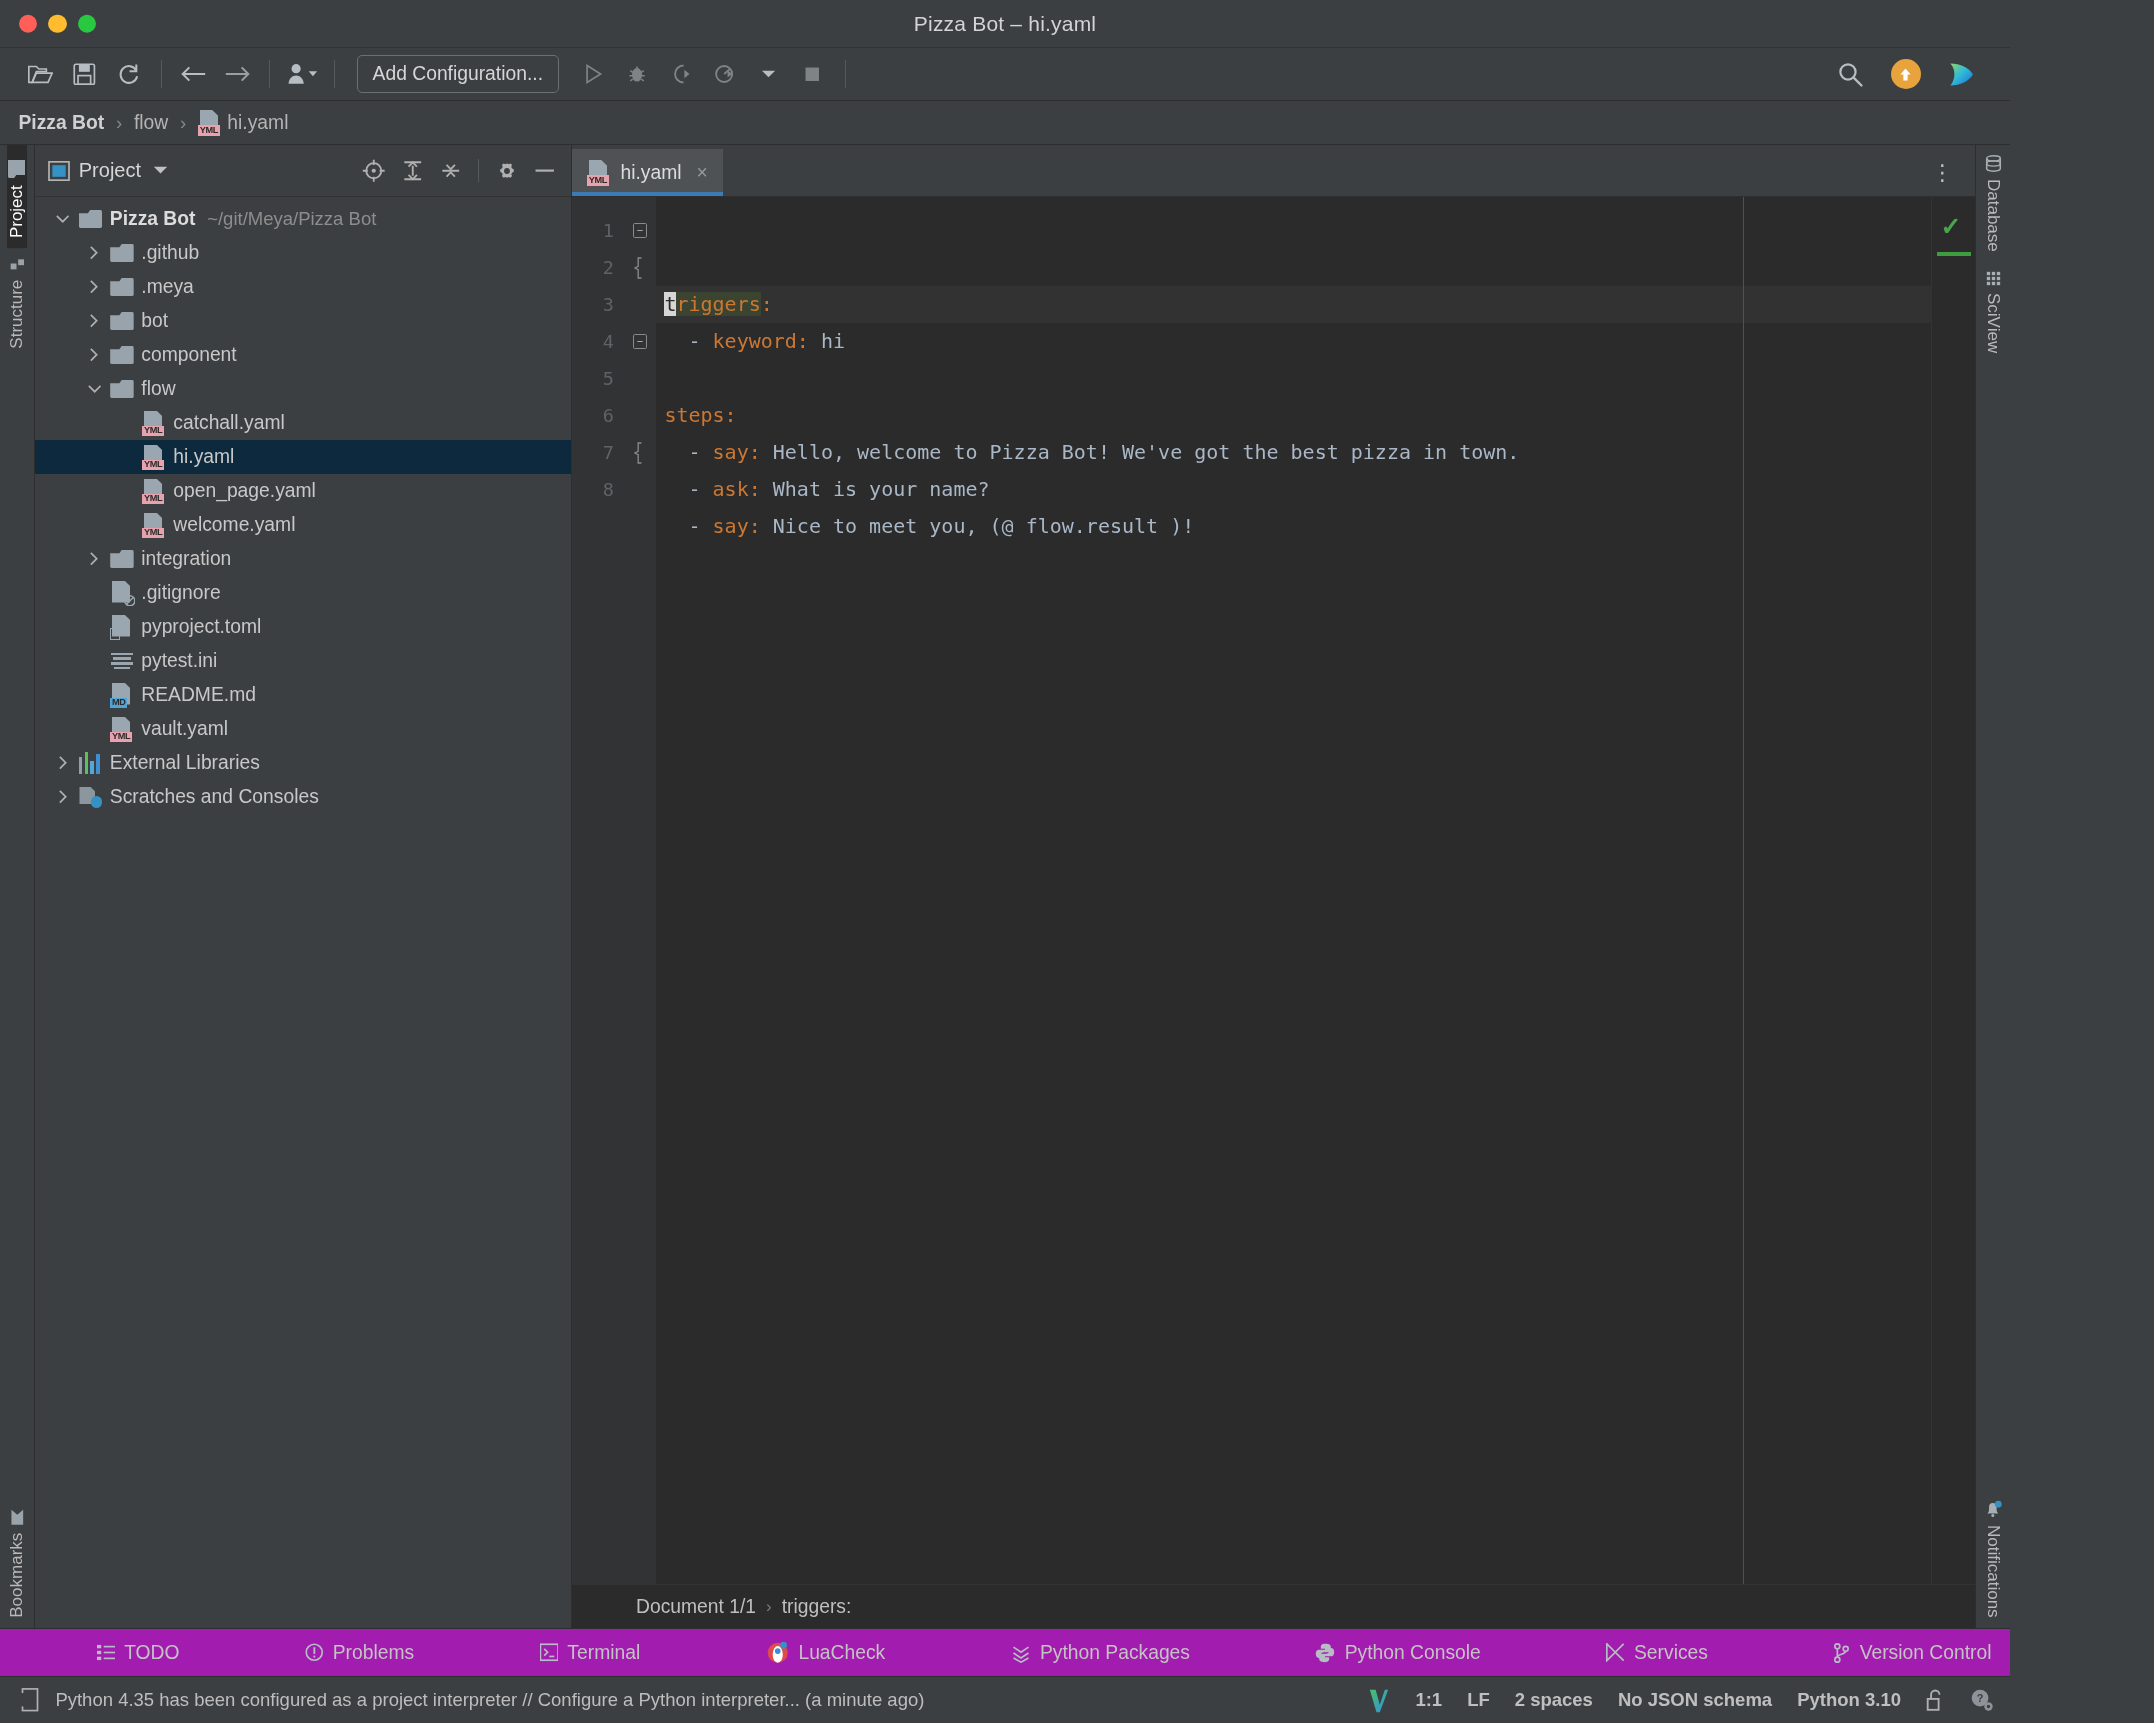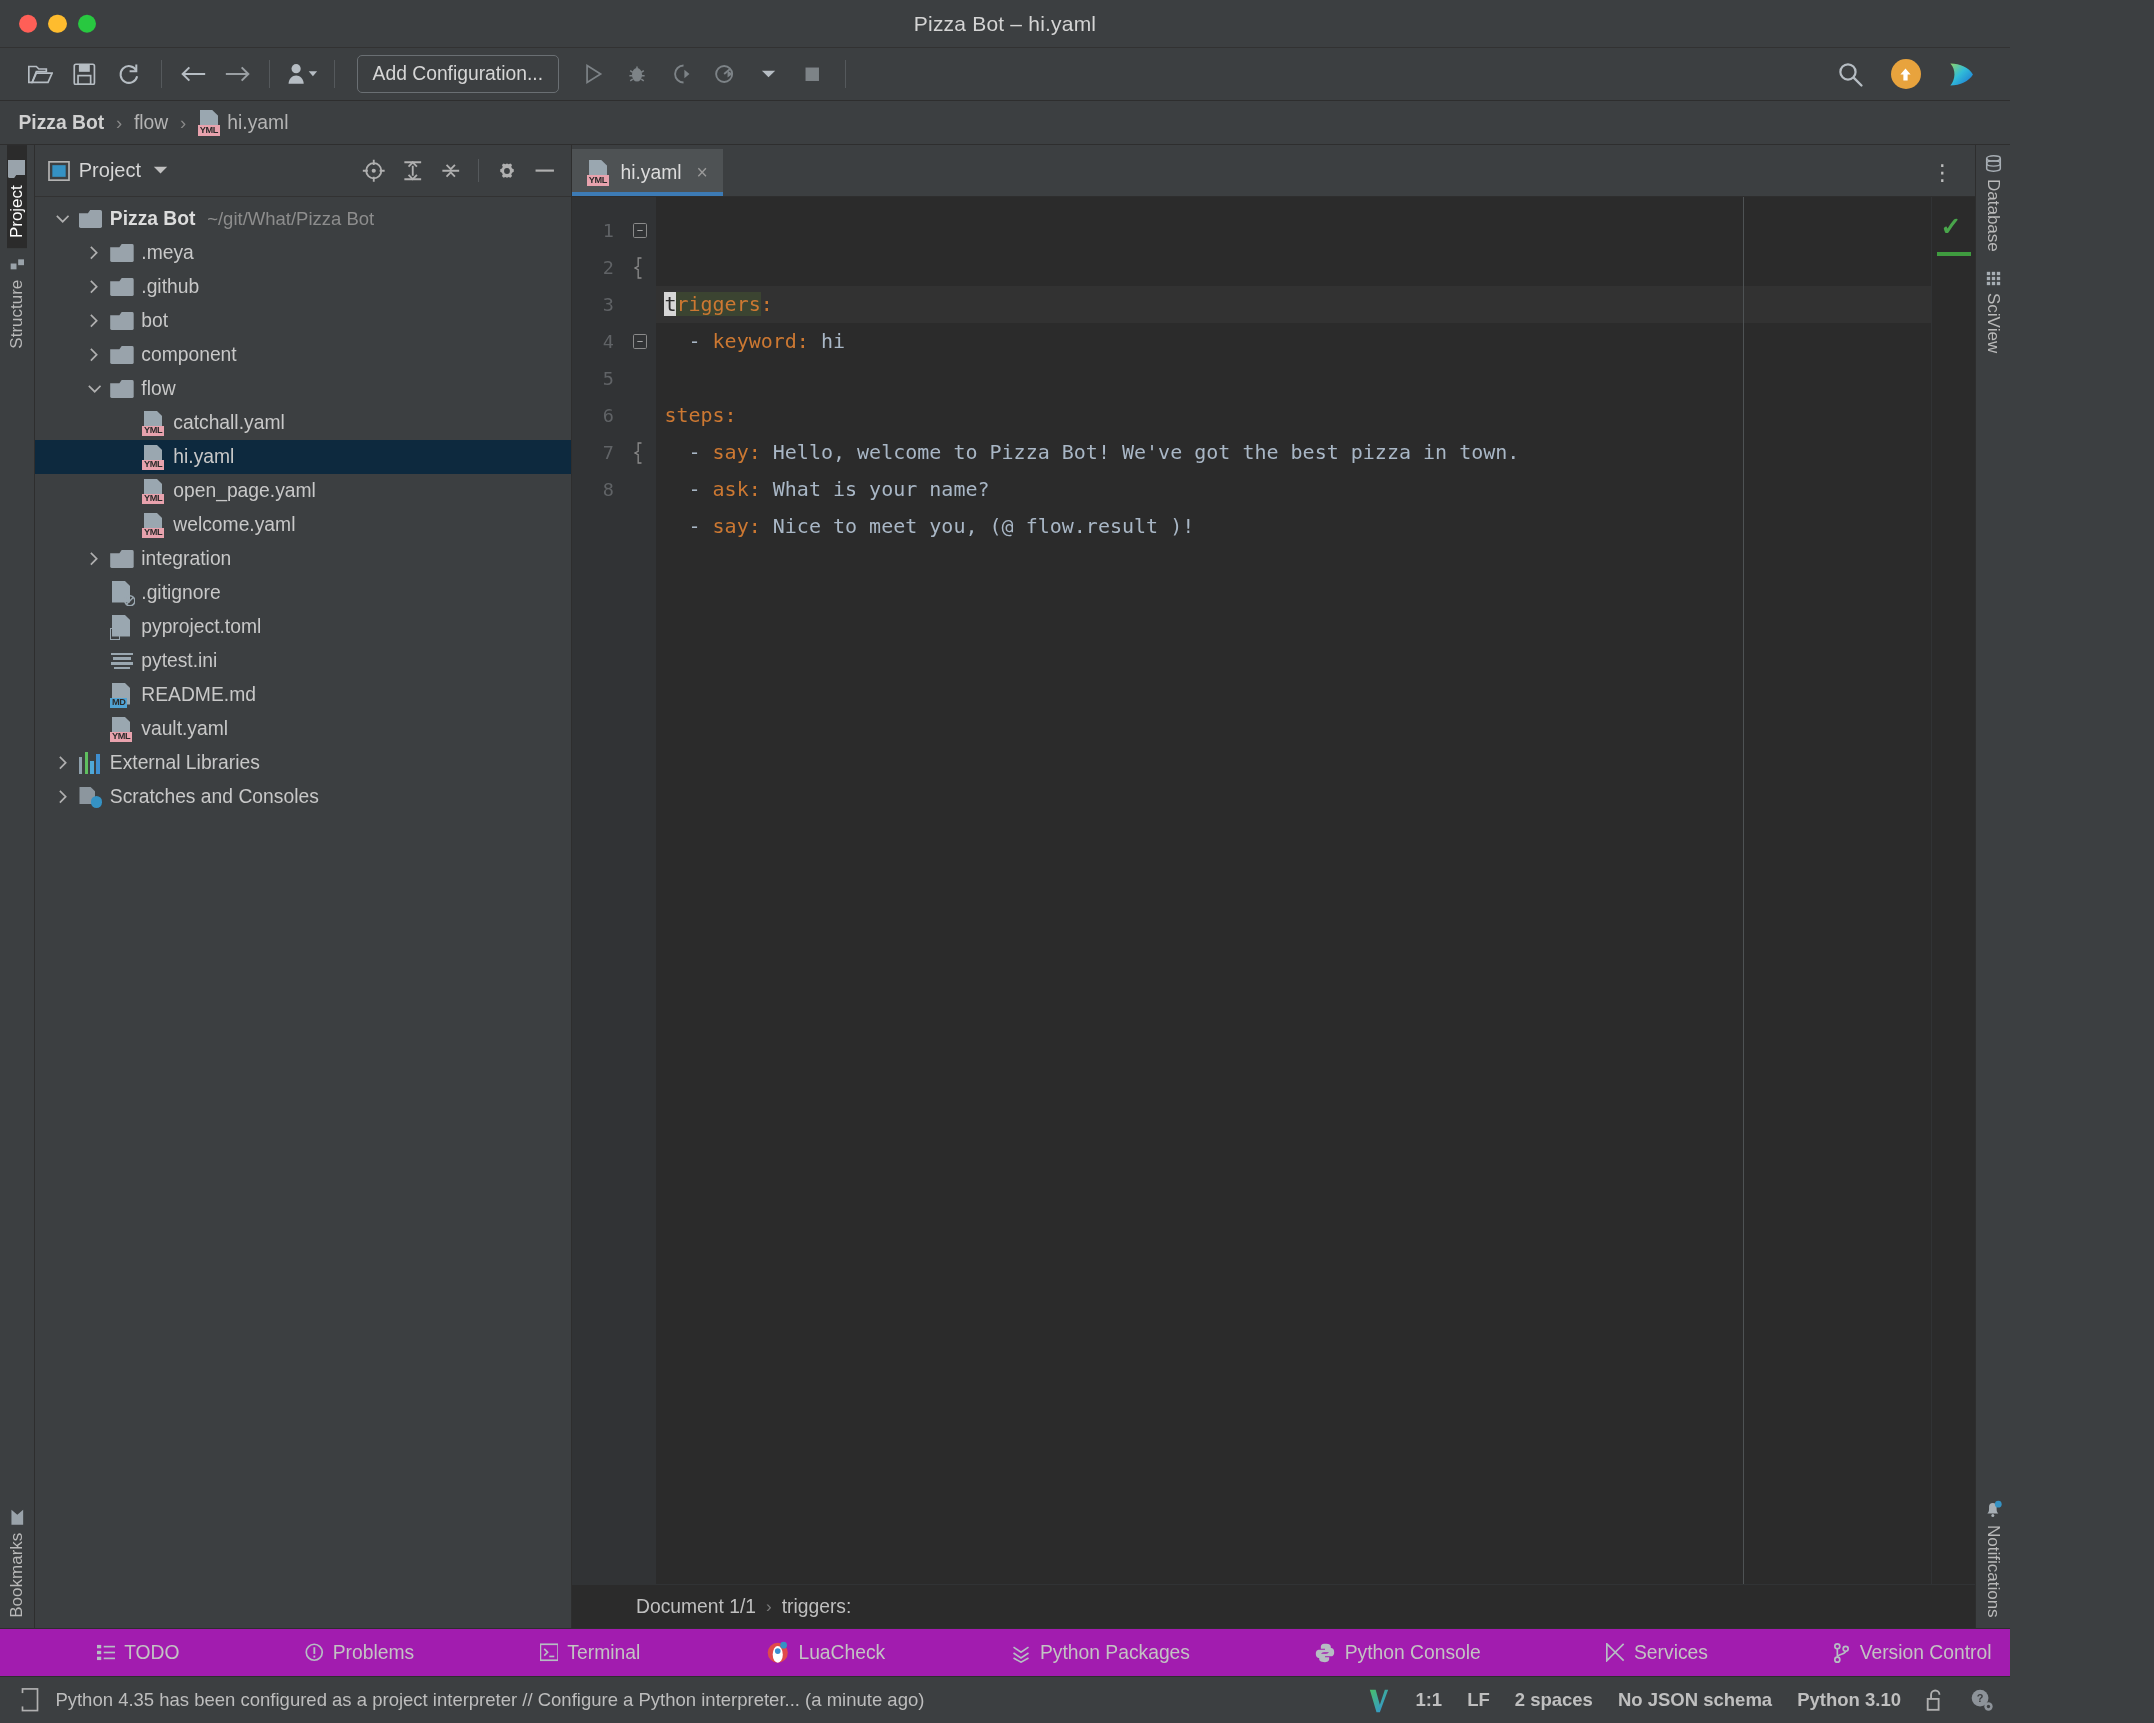--- a/index.html
+++ b/index.html
@@ -391,39 +391,39 @@
       </div>
       <div class="tree">
           <div class="trow" style="padding-left: 18.5px;">
             <span class="arrow">
               <svg width="13.4" height="8.4" viewBox="0 0 16 10">
                 <path d="M1 1l7 7 7-7" fill="none" stroke="#b0b0b0" stroke-width="2"></path>
               </svg>
             </span>
             <span class="folder" style="margin-left: 6.7px;"></span>
             <span class="tlabel bold">Pizza Bot</span>
-            <span class="tsub">~/git/What/Pizza Bot</span>
+            <span class="tsub">~/git/Meya/Pizza Bot</span>
+          </div>
+          <div class="trow" style="padding-left: 50px;">
+            <span class="arrow">
+              <svg width="8.4" height="13.4" viewBox="0 0 10 16">
+                <path d="M1 1l7 7-7 7" fill="none" stroke="#b0b0b0" stroke-width="2"></path>
+              </svg>
+            </span>
+            <span class="folder" style="margin-left: 6.7px;"></span>
+            <span class="tlabel">.github</span>
           </div>
           <div class="trow" style="padding-left: 50px;">
             <span class="arrow">
               <svg width="8.4" height="13.4" viewBox="0 0 10 16">
                 <path d="M1 1l7 7-7 7" fill="none" stroke="#b0b0b0" stroke-width="2"></path>
               </svg>
             </span>
             <span class="folder" style="margin-left: 6.7px;"></span>
             <span class="tlabel">.meya</span>
-          </div>
-          <div class="trow" style="padding-left: 50px;">
-            <span class="arrow">
-              <svg width="8.4" height="13.4" viewBox="0 0 10 16">
-                <path d="M1 1l7 7-7 7" fill="none" stroke="#b0b0b0" stroke-width="2"></path>
-              </svg>
-            </span>
-            <span class="folder" style="margin-left: 6.7px;"></span>
-            <span class="tlabel">.github</span>
           </div>
           <div class="trow" style="padding-left: 50px;">
             <span class="arrow">
               <svg width="8.4" height="13.4" viewBox="0 0 10 16">
                 <path d="M1 1l7 7-7 7" fill="none" stroke="#b0b0b0" stroke-width="2"></path>
               </svg>
             </span>
             <span class="folder" style="margin-left: 6.7px;"></span>
             <span class="tlabel">bot</span>
           </div>

